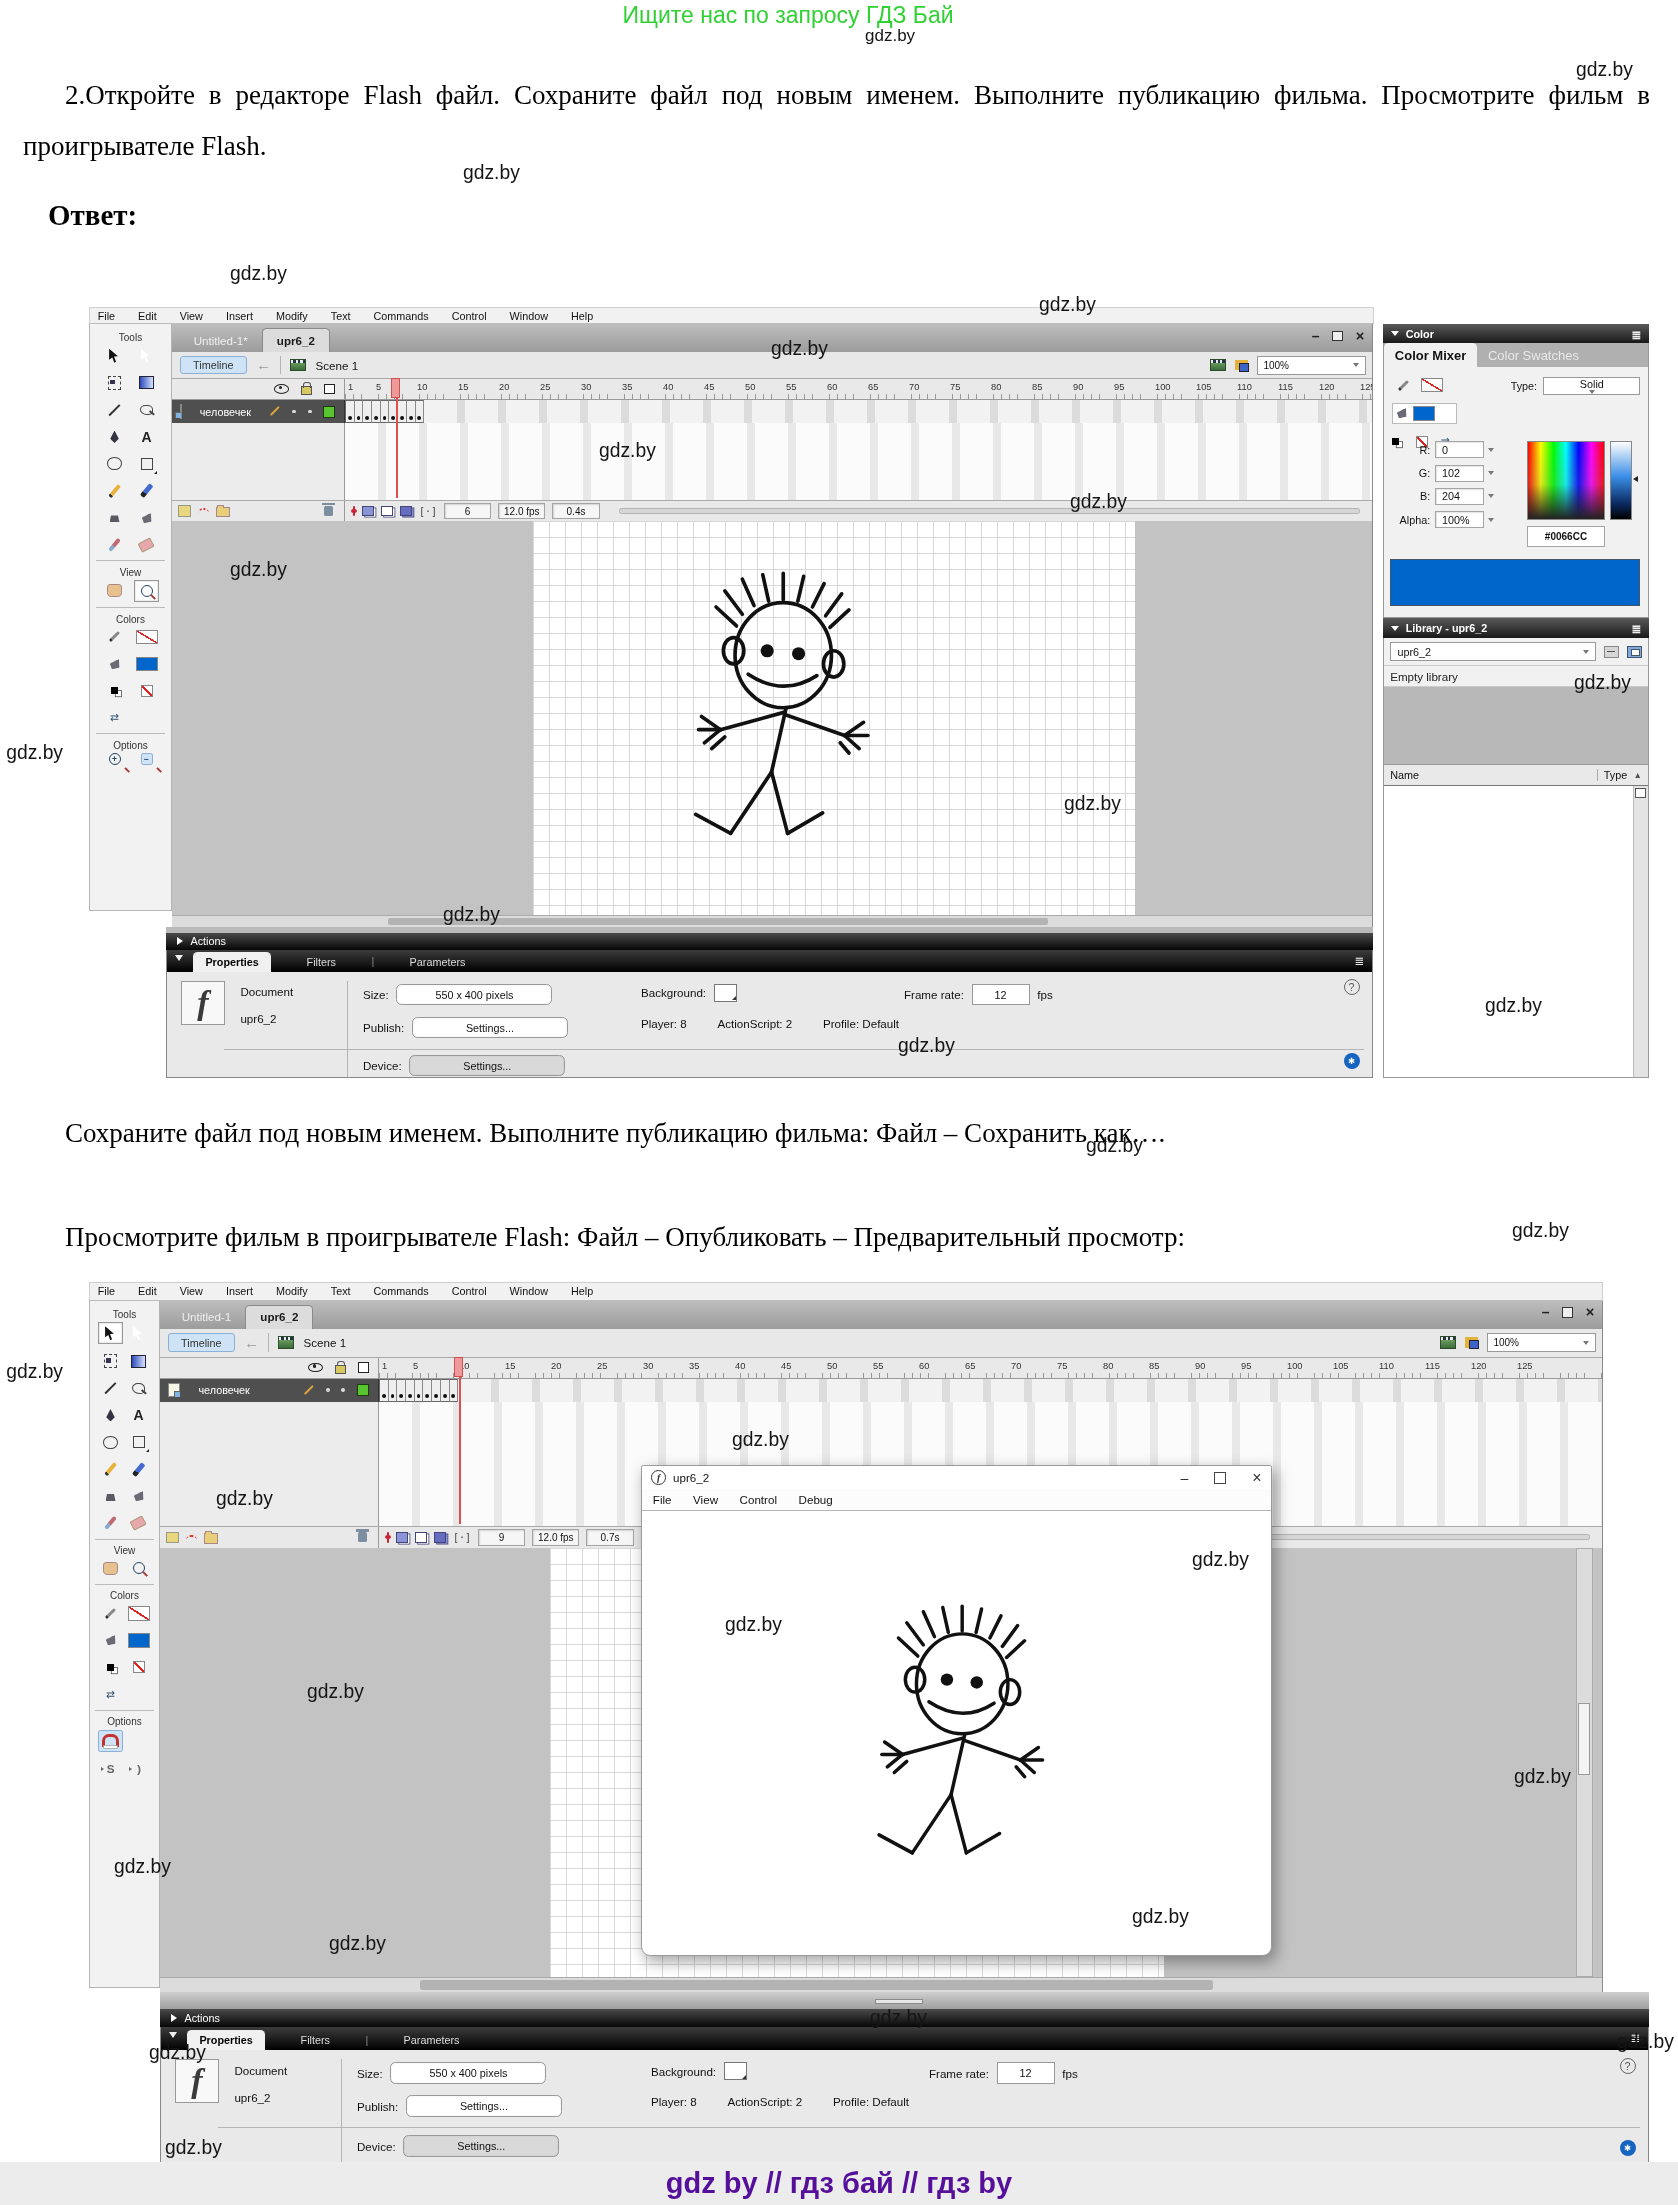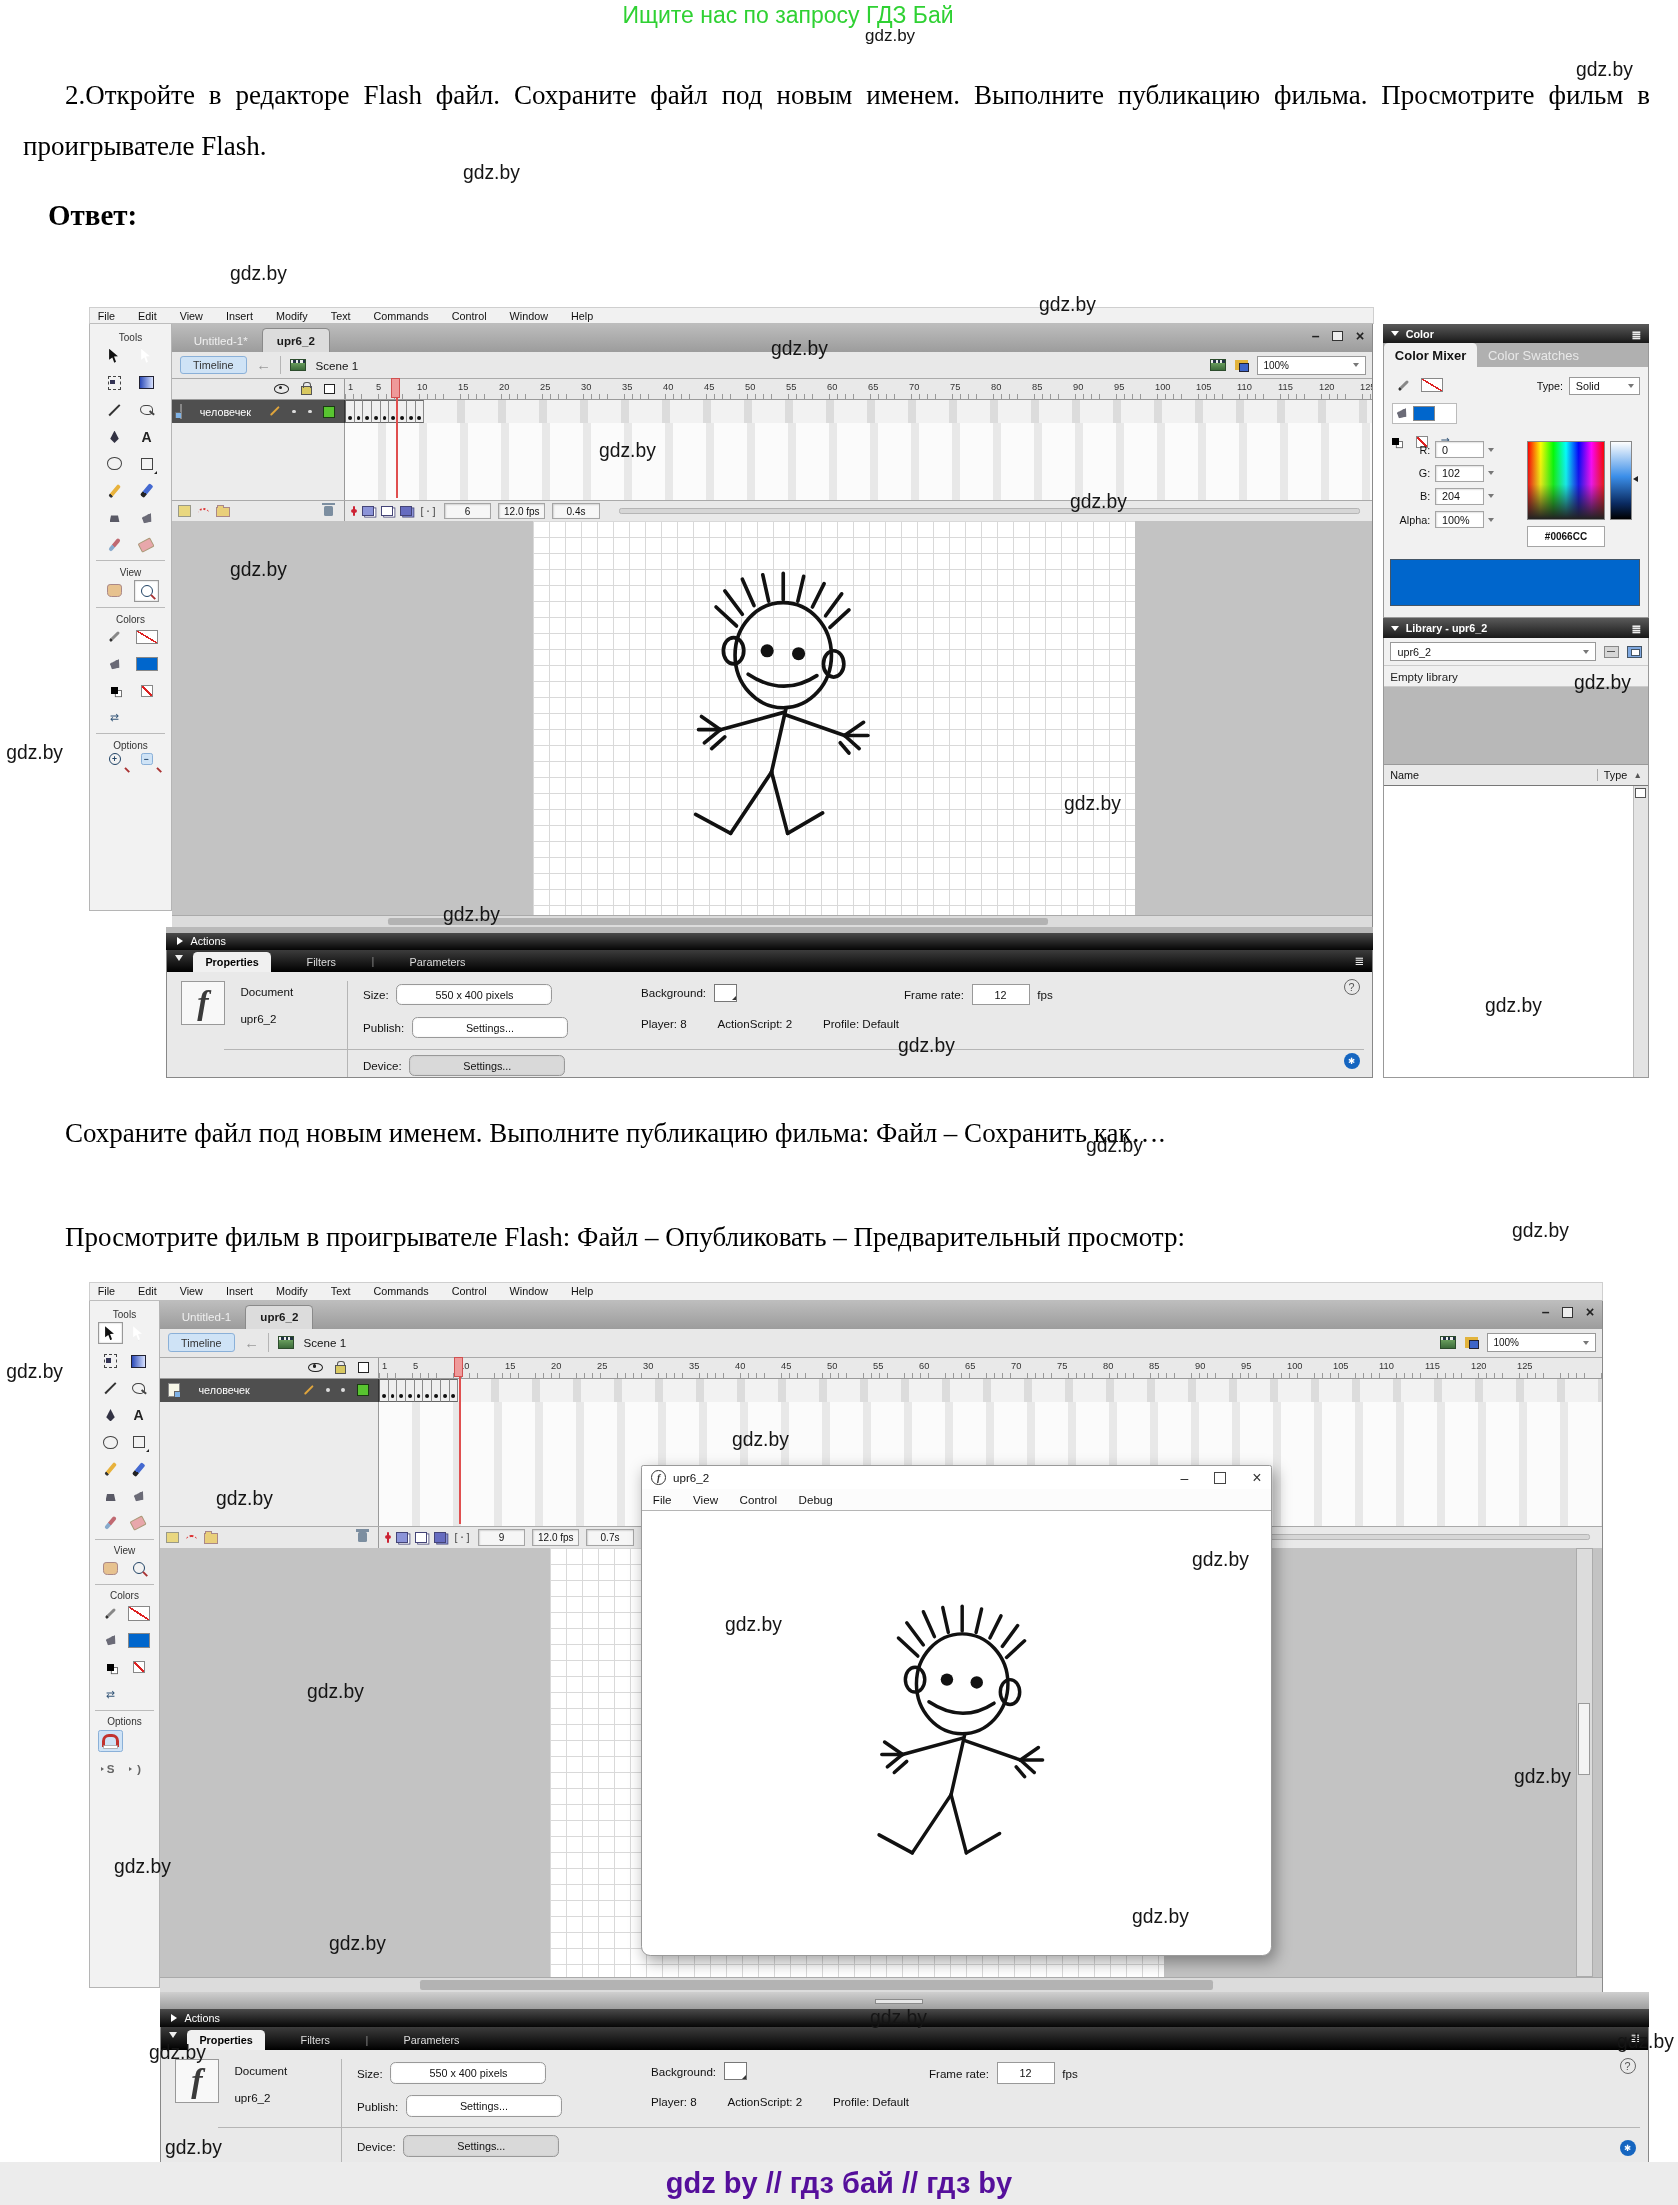--- a/index.html
+++ b/index.html
@@ -211,21 +211,21 @@
   .panel-hd .tri-down{width:0;height:0;border-left:4.6px solid transparent;border-right:4.6px solid transparent;border-top:5.4px solid #fff;}
   .panel-body{background:#f1f1f1;border:0.8px solid #999;border-top:none;box-sizing:border-box;}
   .cm-tabs{display:flex;background:#b0b0b0;}
   .cm-tab{padding:4.6px 10.8px;font-size:13px;border-radius:4.6px 4.6px 0 0;text-align:right;}
   .cm-tab.active{background:#f1f1f1;color:#111;font-weight:bold;}
   .cm-tab.inactive{color:#e8e8e8;}
   .cm-body{position:relative;height:250px;padding:7.7px;box-sizing:border-box;}
   .cm-row{display:flex;align-items:center;gap:6.2px;margin-bottom:7.7px;}
   .i-pencil-sm{width:13px;height:3.1px;background:linear-gradient(90deg,#333 0 20%,#888 20%);border-radius:1.5px;transform:rotate(-45deg);}
   .type-row{position:absolute;right:7.7px;top:9.3px;display:flex;align-items:center;gap:6.2px;}
-  .type-dd{width:71px;height:18.5px;background:#fff;border:0.8px solid #999;display:flex;align-items:center;justify-content:space-between;padding:0 5.4px;box-sizing:border-box;}
+  .type-dd{width:97px;height:18.5px;background:#fff;border:0.8px solid #999;display:flex;align-items:center;justify-content:space-between;padding:0 5.4px;box-sizing:border-box;flex-direction:column;}
   .rgb{position:absolute;left:6.2px;top:74px;}
   .rgb-row{display:flex;align-items:center;gap:4.6px;margin-bottom:6.2px;}
   .rgb-label{width:40px;text-align:right;}
   .rgb-field{width:49px;height:17px;background:#fff;border:0.8px solid #a5a5a5;display:flex;align-items:center;padding-left:6.2px;box-sizing:border-box;box-shadow:inset 0.8px 0.8px 1.5px rgba(0,0,0,.15);}
   .spectrum{position:absolute;left:143px;top:74px;width:76px;height:77px;border:0.8px solid #888;
     background:linear-gradient(to bottom,rgba(0,0,0,0) 0%,rgba(128,128,128,.2) 55%,#222 100%),
                linear-gradient(to right,#f00,#ff0,#0f0,#0ff,#00f,#f0f,#f00);}
   .vslider{position:absolute;left:226px;top:74px;width:20px;height:77px;border:0.8px solid #888;
     background:linear-gradient(to bottom,#fefefe,#3b8ee8 45%,#0a2a60 80%,#000);}
   .vslider:after{content:"";position:absolute;right:-7px;top:34px;border-top:3.9px solid transparent;border-bottom:3.9px solid transparent;border-right:5.4px solid #222;}

